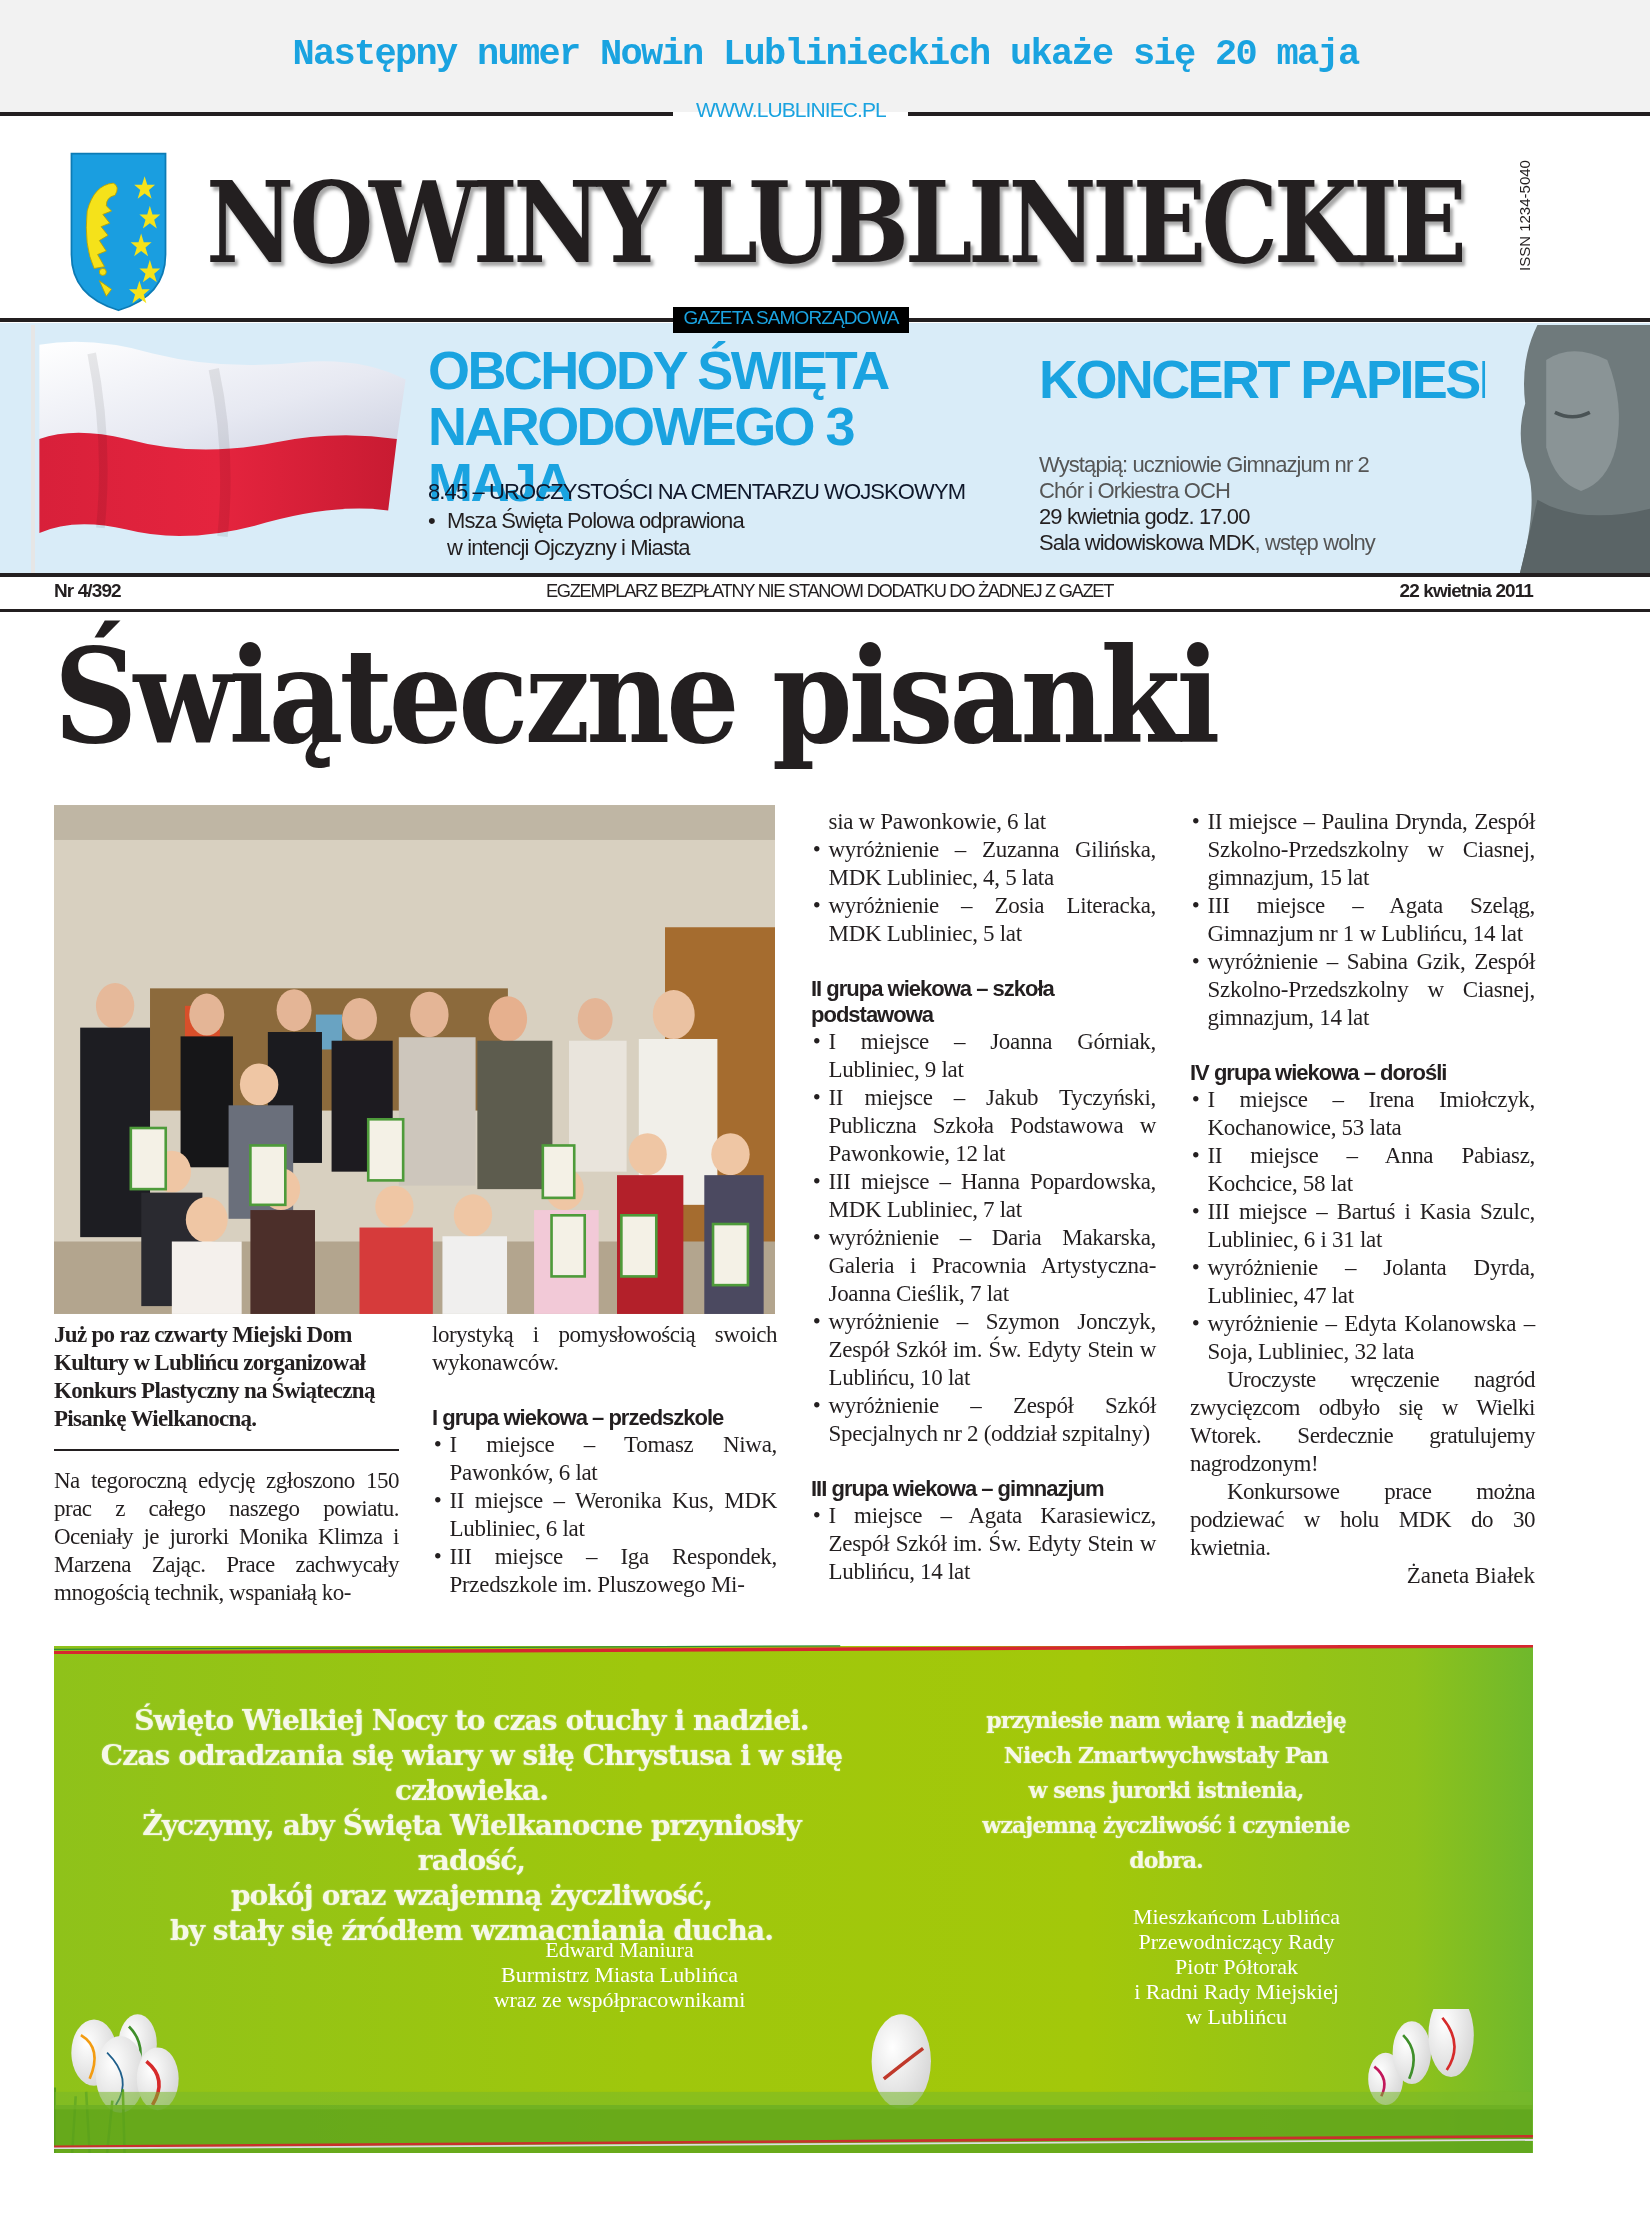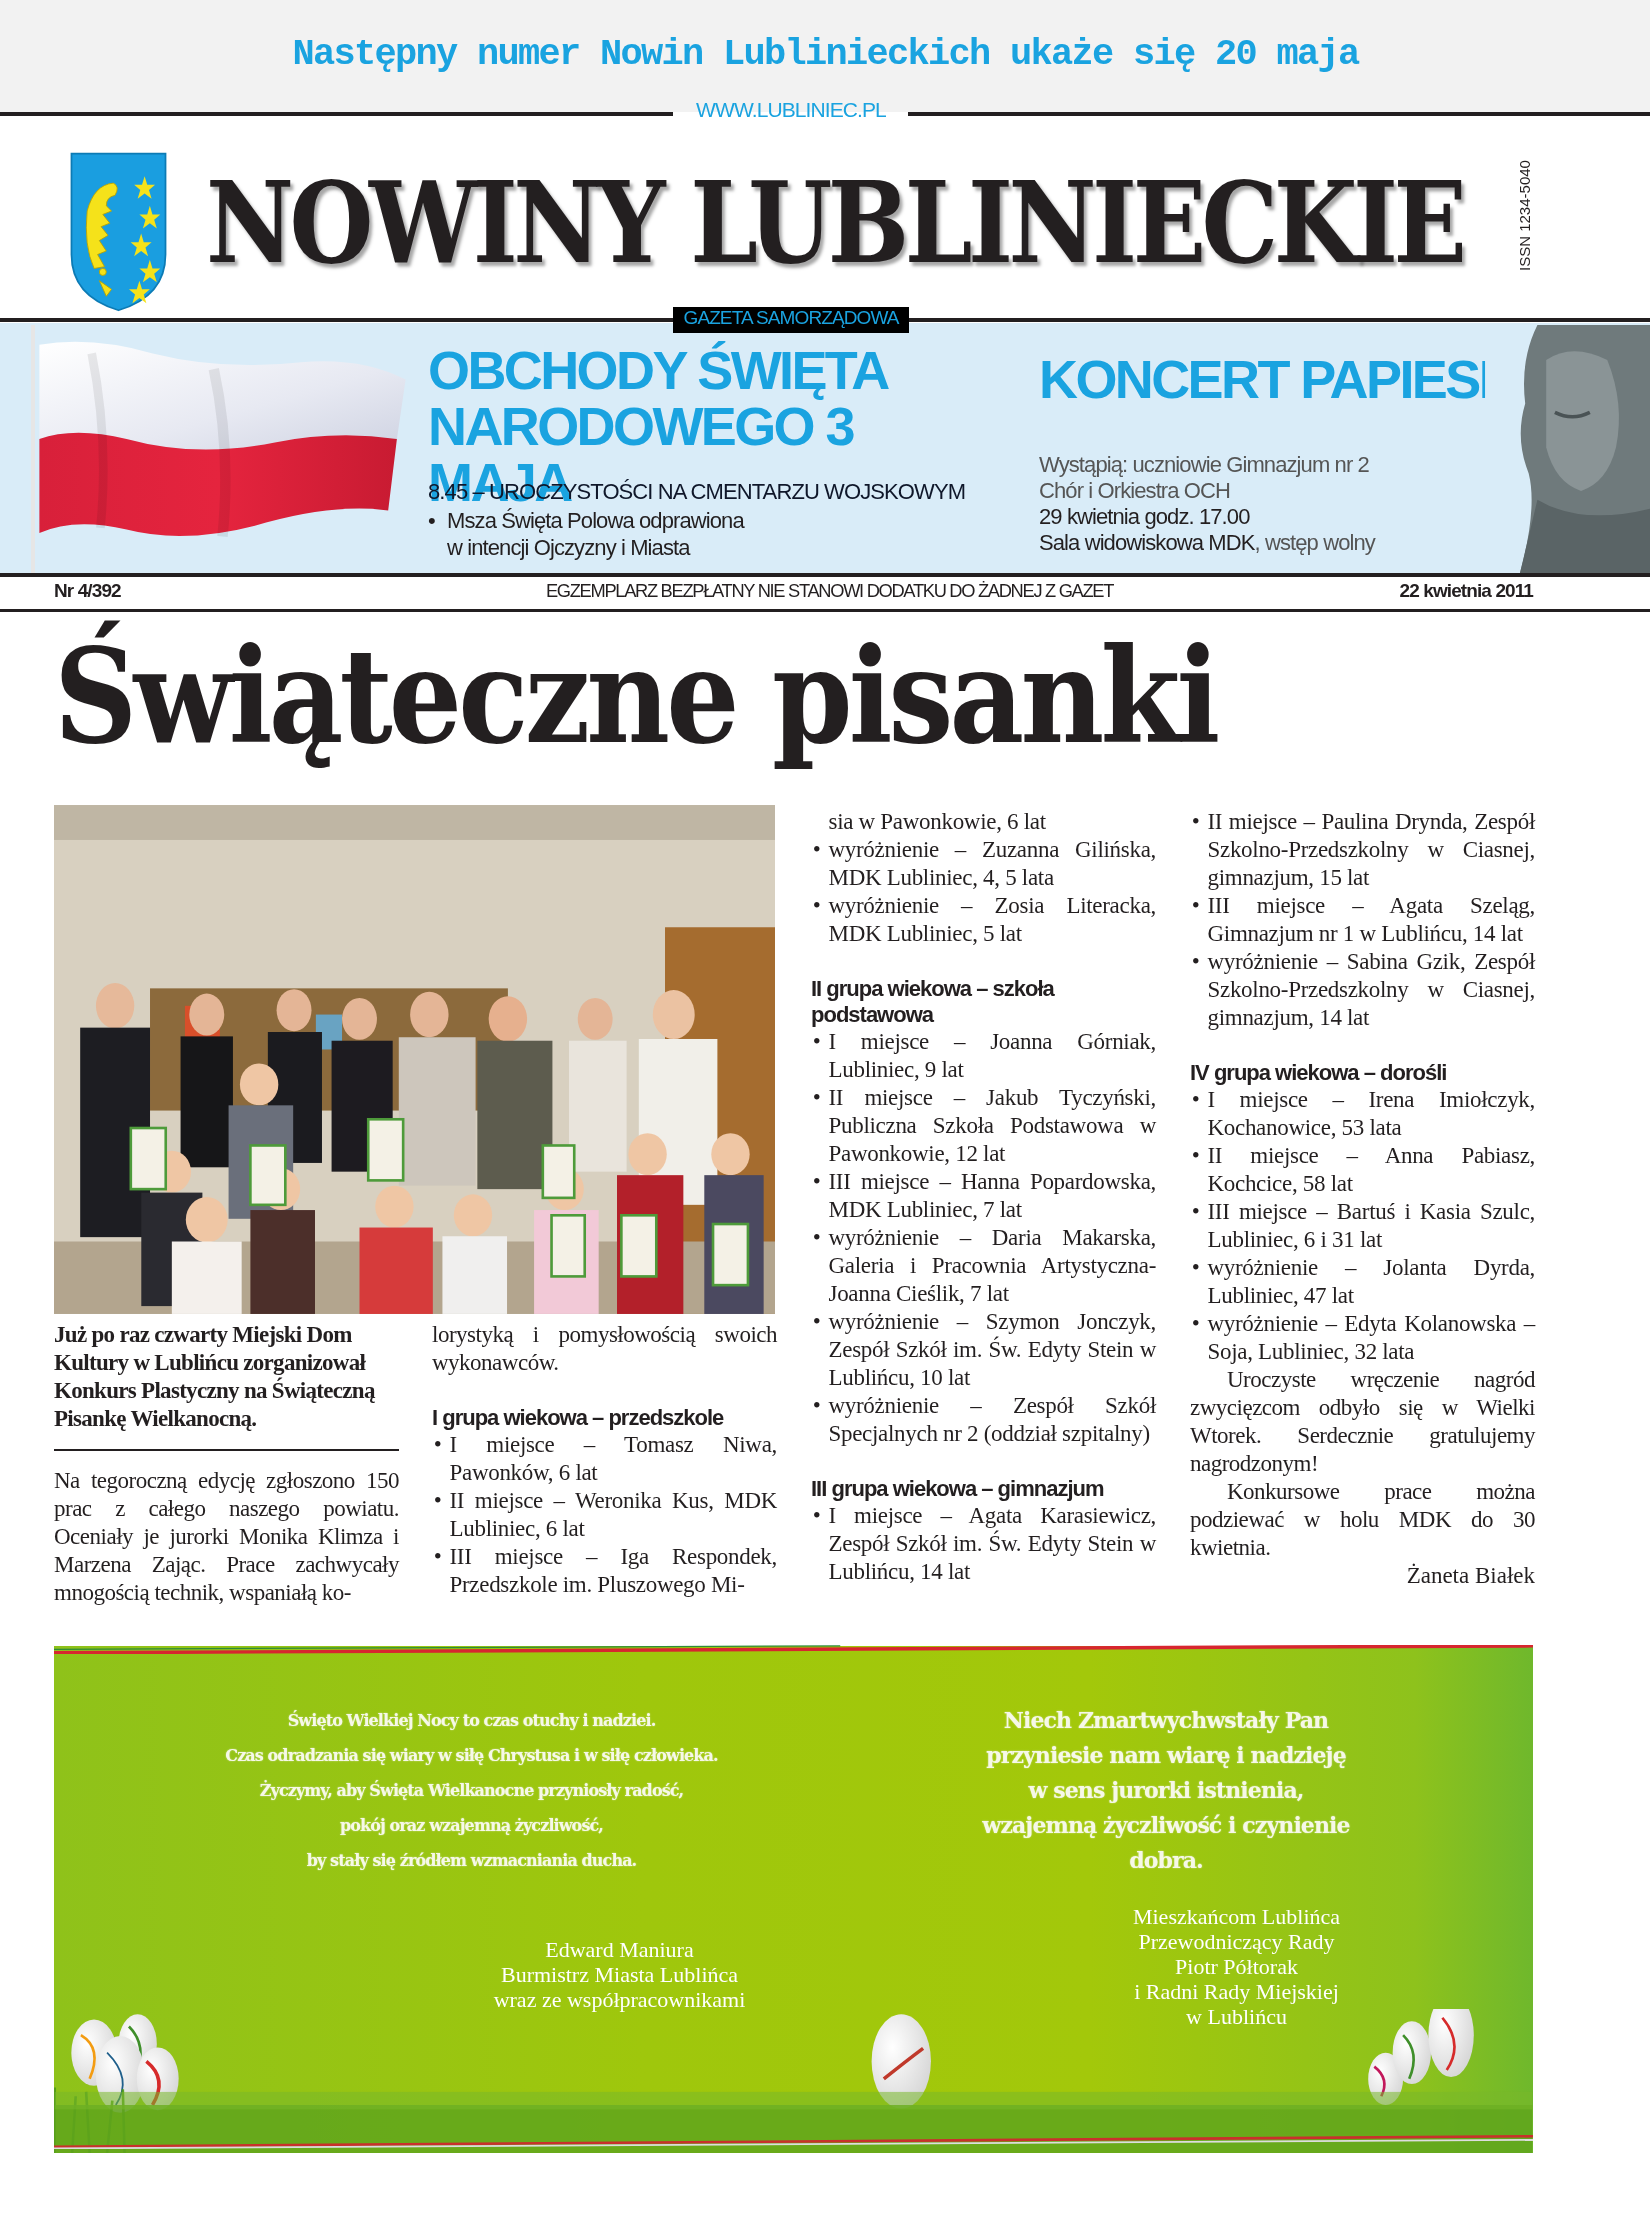--- a/index.html
+++ b/index.html
@@ -64,21 +64,21 @@
   ul.list { list-style:none; margin:0; padding:0; }
   ul.list li { position:relative; padding-left:17.5px; text-align:justify; letter-spacing:-0.3px; }
   ul.list li .dot { position:absolute; left:1.7px; top:0; }
   .sig { text-align:right; }
 
   
   #ad { left:54px; top:1646px; width:1479px; height:507px; overflow:hidden;
         background:linear-gradient(90deg,#8fc21a 0%,#9fc70c 40%,#a3c80a 70%,#8ec21c 92%,#6fb82c 100%); }
   #ad-topline { left:54px; top:1642px; width:1479px; height:8.7px; }
   .ad-text { color:#f6f8e8; text-align:center; font-family:"DejaVu Serif", serif; font-weight:bold; text-shadow:0 0 1.7px rgba(255,255,255,0.6); }
-  #ad-left { left:87px; top:1703px; width:769px; font-size:16px; line-height:35px; letter-spacing:-0.9px; }
+  #ad-left { left:87px; top:1703px; width:769px; font-size:28px; line-height:35px; letter-spacing:-0.9px; }
   #ad-right { left:952px; top:1703px; width:428px; font-size:22px; line-height:35px; letter-spacing:-0.9px; }
   .ad-sig { color:#ffffff; text-align:center; font-family:"Liberation Serif", serif; font-size:22px; line-height:25px; }
   #ad-sig-left { left:445px; top:1937px; width:349px; }
   #ad-sig-right { left:1066px; top:1904px; width:341px; }
   #grass { left:54px; top:2009px; width:1479px; height:144px; }
   #ad-bottomline { left:54px; top:2131px; width:1479px; height:17.5px; }
 </style>
 </head>
 <body>
 
@@ -294,22 +294,22 @@
   </svg>
 </div>
 <div class="abs ad-text" id="ad-left">
   <div>Święto Wielkiej Nocy  to czas otuchy i nadziei.</div>
   <div>Czas odradzania się wiary  w siłę Chrystusa i w siłę człowieka.</div>
   <div>Życzymy, aby Święta Wielkanocne  przyniosły radość,</div>
   <div>pokój oraz wzajemną życzliwość,</div>
   <div>by stały się źródłem wzmacniania ducha.</div>
 </div>
 <div class="abs ad-text" id="ad-right">
+  <div>przyniesie nam wiarę i nadzieję</div>
   <div>Niech Zmartwychwstały Pan</div>
-  <div>przyniesie nam wiarę i nadzieję</div>
   <div>w sens jurorki istnienia,</div>
   <div>wzajemną życzliwość i czynienie dobra.</div>
 </div>
 <div class="abs ad-sig" id="ad-sig-left">
   <div>Edward Maniura</div>
   <div>Burmistrz Miasta Lublińca</div>
   <div>wraz ze współpracownikami</div>
 </div>
 <div class="abs ad-sig" id="ad-sig-right">
   <div>Mieszkańcom Lublińca</div>

